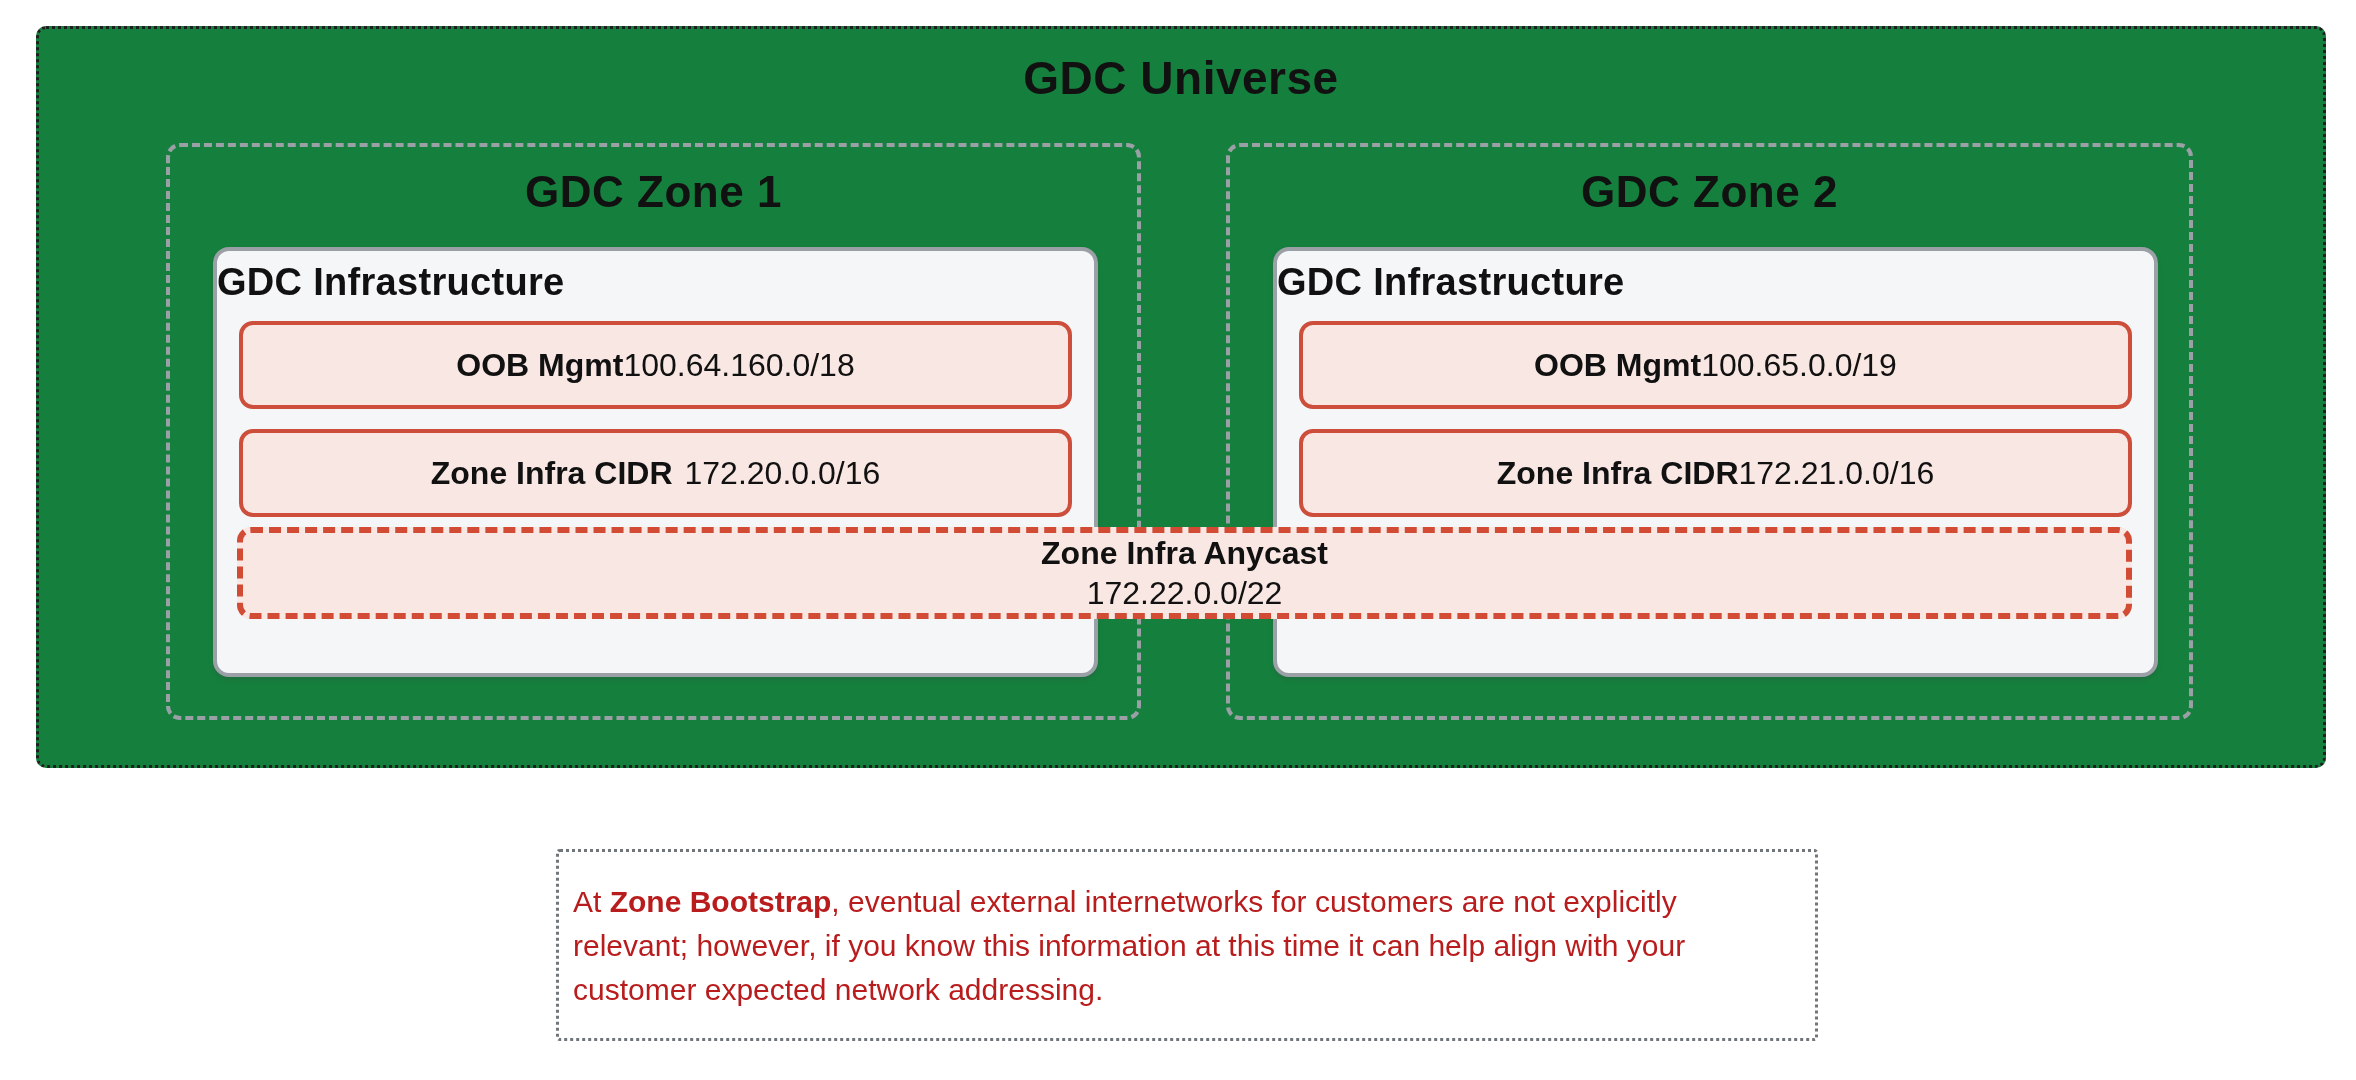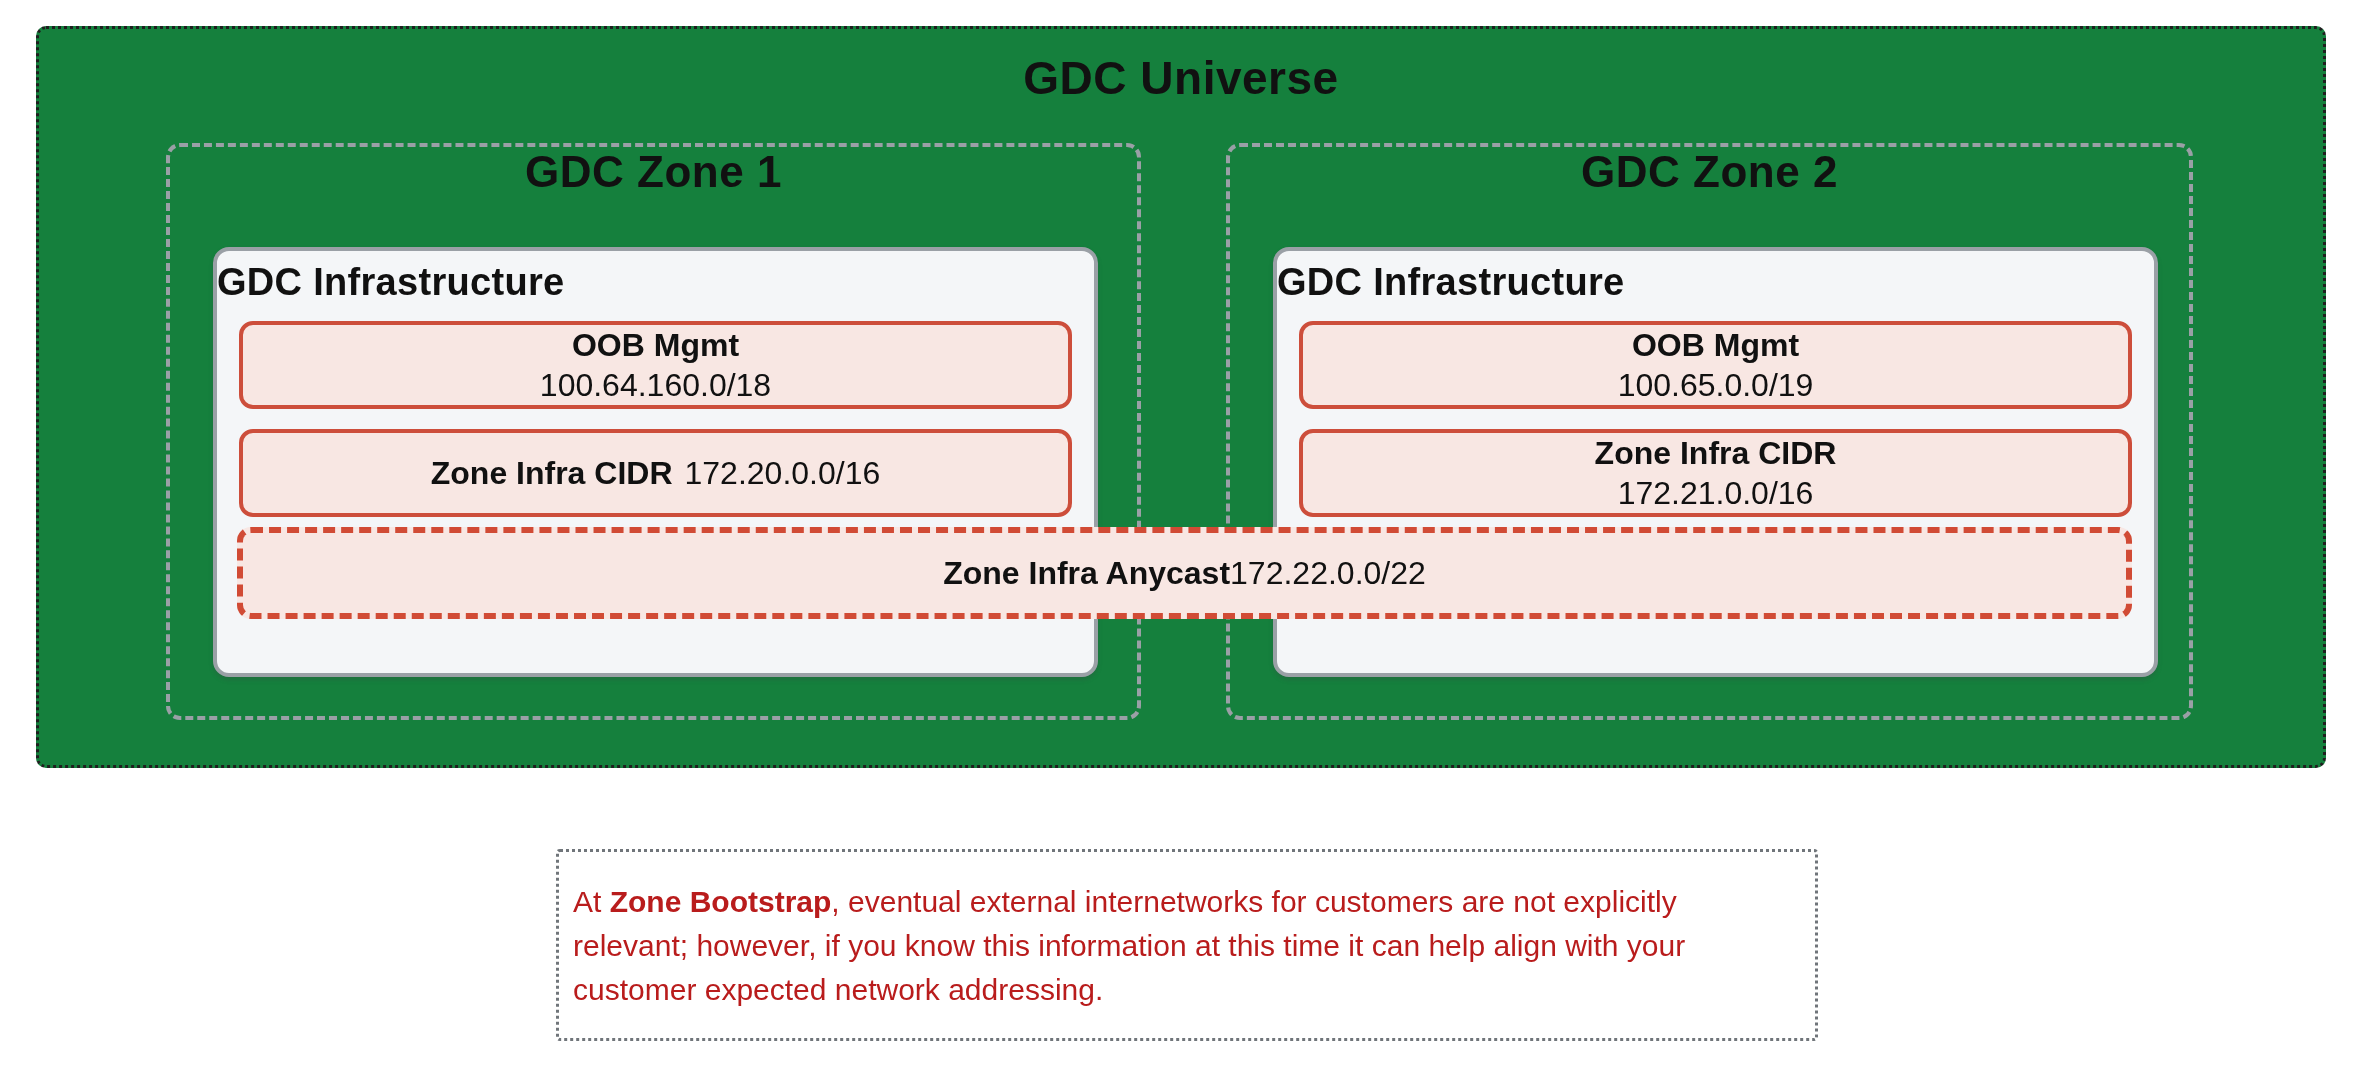--- a/index.html
+++ b/index.html
@@ -20,49 +20,49 @@
   }
 
   
   .zone{
     position:absolute;top:114px;height:577px;box-sizing:border-box;
     border:4px dashed #9aa0a6;border-radius:14px;background:transparent;
   }
   #zone1{left:127px;width:975px;}
   #zone2{left:1187px;width:967px;}
   .zone-title{
-    text-align:center;font-size:44px;font-weight:bold;letter-spacing:0.5px;
+    text-align:center;margin-top:20px;font-size:44px;font-weight:bold;letter-spacing:0.5px;
   }
 
   
   .infra{
     position:absolute;left:43px;top:100px;width:885px;height:430px;box-sizing:border-box;
     background:#f4f6f8;border:4px solid #9aa0a6;border-radius:16px;
     box-shadow:0 3px 4px rgba(60,64,67,0.25);
   }
   .infra-title{
     text-align:left;margin-top:10px;font-size:38px;font-weight:bold;letter-spacing:0.3px;
   }
 
   
   .redbox{
     position:absolute;left:22px;width:833px;height:88px;box-sizing:border-box;
     background:#f8e7e3;border:4px solid #cd4e3b;border-radius:14px;
-    display:flex;flex-direction:column;align-items:center;justify-content:center;
+    display:flex;flex-direction:row;align-items:center;justify-content:center;
     font-size:32px;line-height:40px;text-align:center;
   }
   .redbox.oob{top:70px;}
   .redbox.cidr{top:178px;}
   .inline-label{margin-right:12px;}
 
   
   #anycast{
     position:absolute;left:198px;top:498px;width:1895px;height:92px;box-sizing:border-box;
     background:#f8e7e3;border:6px dashed #d14b35;border-radius:14px;z-index:5;
-    display:flex;flex-direction:row;align-items:center;justify-content:center;
+    display:flex;flex-direction:column;align-items:center;justify-content:center;
     font-size:32px;line-height:40px;text-align:center;
   }
 
   
   #note{
     position:absolute;left:556px;top:849px;width:1262px;height:192px;box-sizing:border-box;
     border:3px dotted #70757a;border-radius:4px;background:#ffffff;
     padding:28px 18px 0 14px;font-size:30px;line-height:44px;color:#b91c1c;
   }
 </style>

